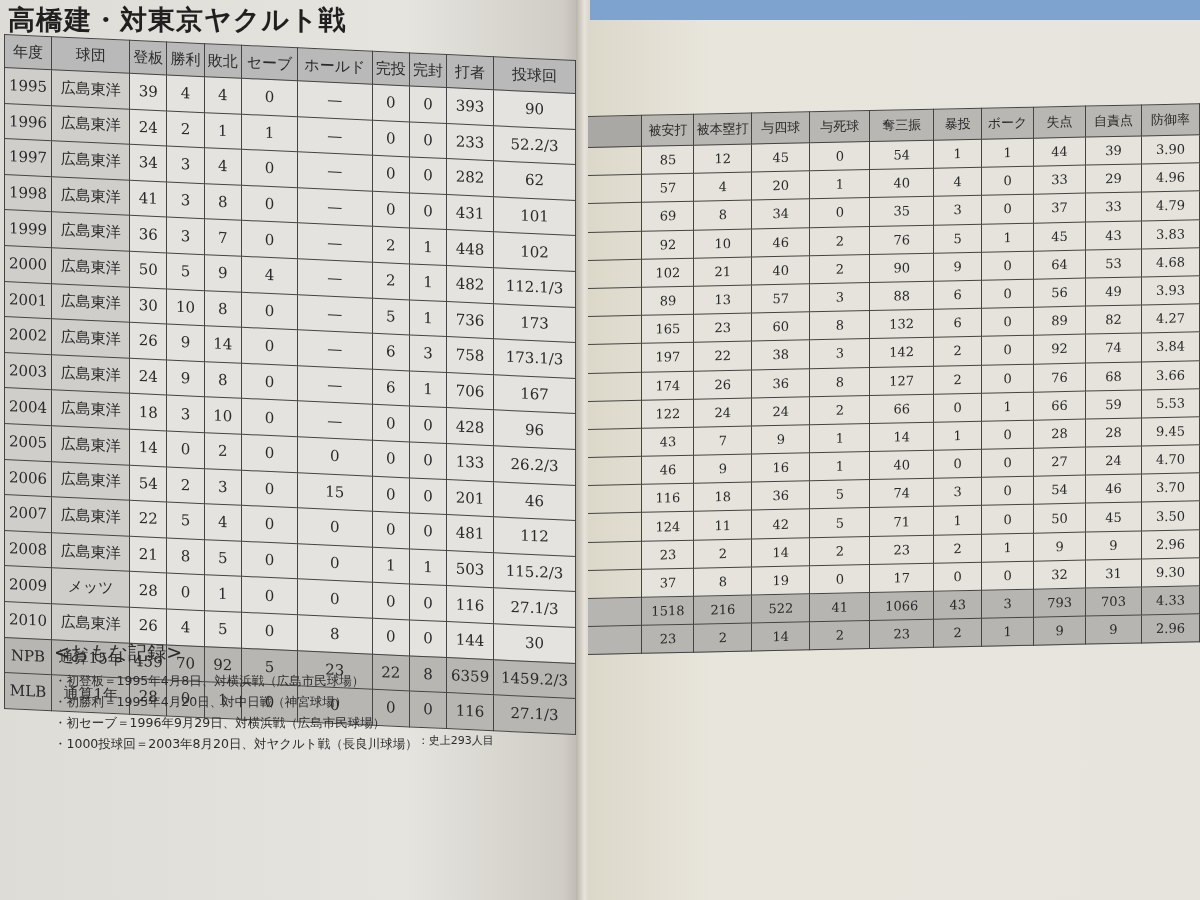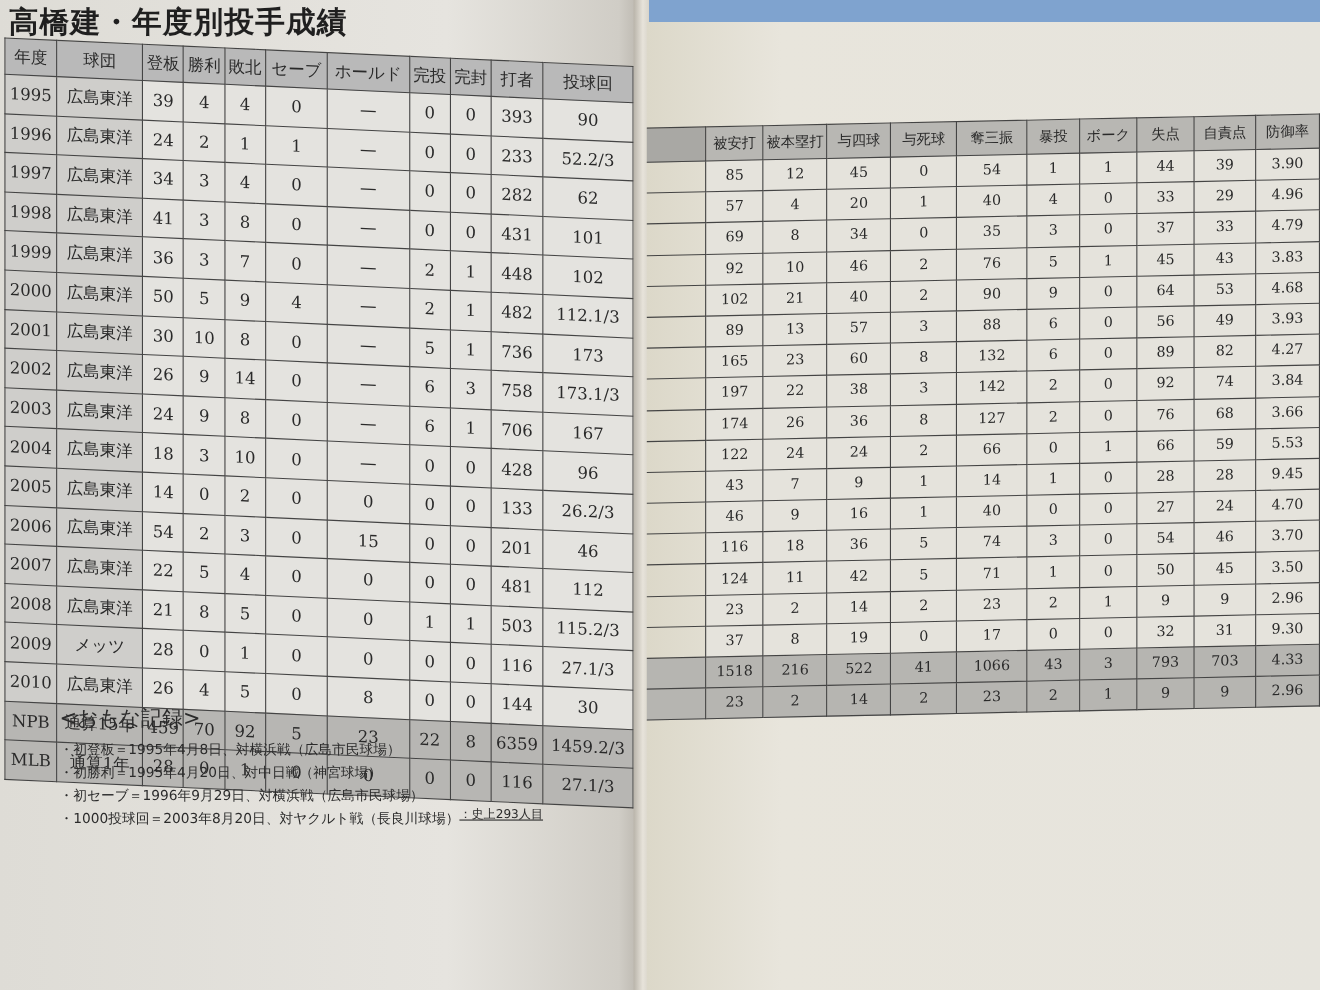--- a/index.html
+++ b/index.html
@@ -42,29 +42,29 @@
   .right-table tr.total td { background:#b6b5b1; }
   .right-table tr.total td.blank { background:#b6b5b1; }
   .records {
     position:absolute; left:10px; top:640px; width:560px;
     font-family:"DejaVu Sans", sans-serif; color:#2b2b2b;margin-left:44px;
   }
   .records h2 { margin:0 0 4px 0; font-size:19px; font-weight:normal; }
   .records ul { list-style:none; margin:0; padding:0; }
   .records li { font-size:12.5px; line-height:21px; white-space:nowrap; }
   .records li::before { content:"・"; }
-  .note { font-size:11px; display:inline-block; transform:translateY(-4px);text-decoration:underline; }
+  .note { font-size:11px; display:inline-block; transform:translateY(-4px); }
 </style>
 </head>
 <body>
 
 <div class="sky"></div>
 
 <div class="left-page">
-  <h1 class="title">高橋建・年度別投手成績</h1>
+  <h1 class="title">高橋建・対東京ヤクルト戦</h1>
 
   <table class="stats left-table">
     <thead>
       <tr id="lt-head">
           <th>年度</th>
           <th>球団</th>
           <th>登板</th>
           <th>勝利</th>
           <th>敗北</th>
           <th>セーブ</th>

